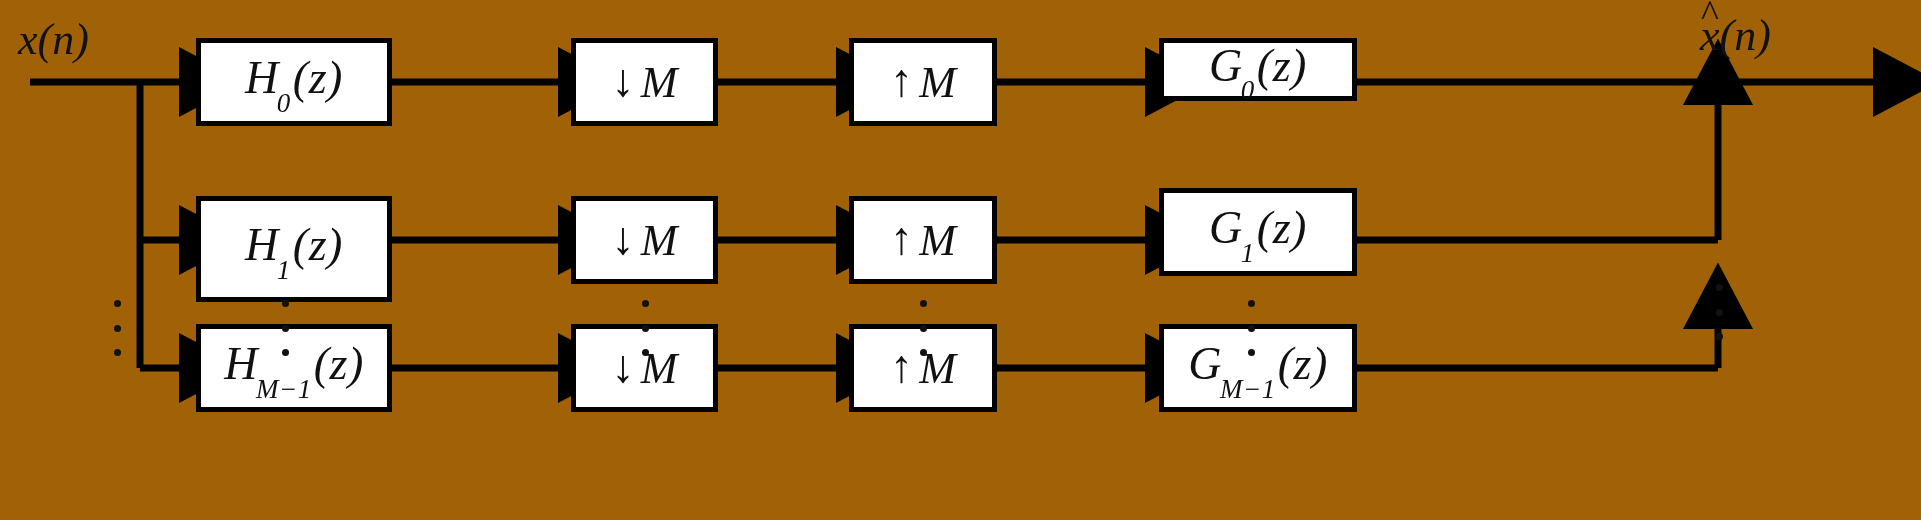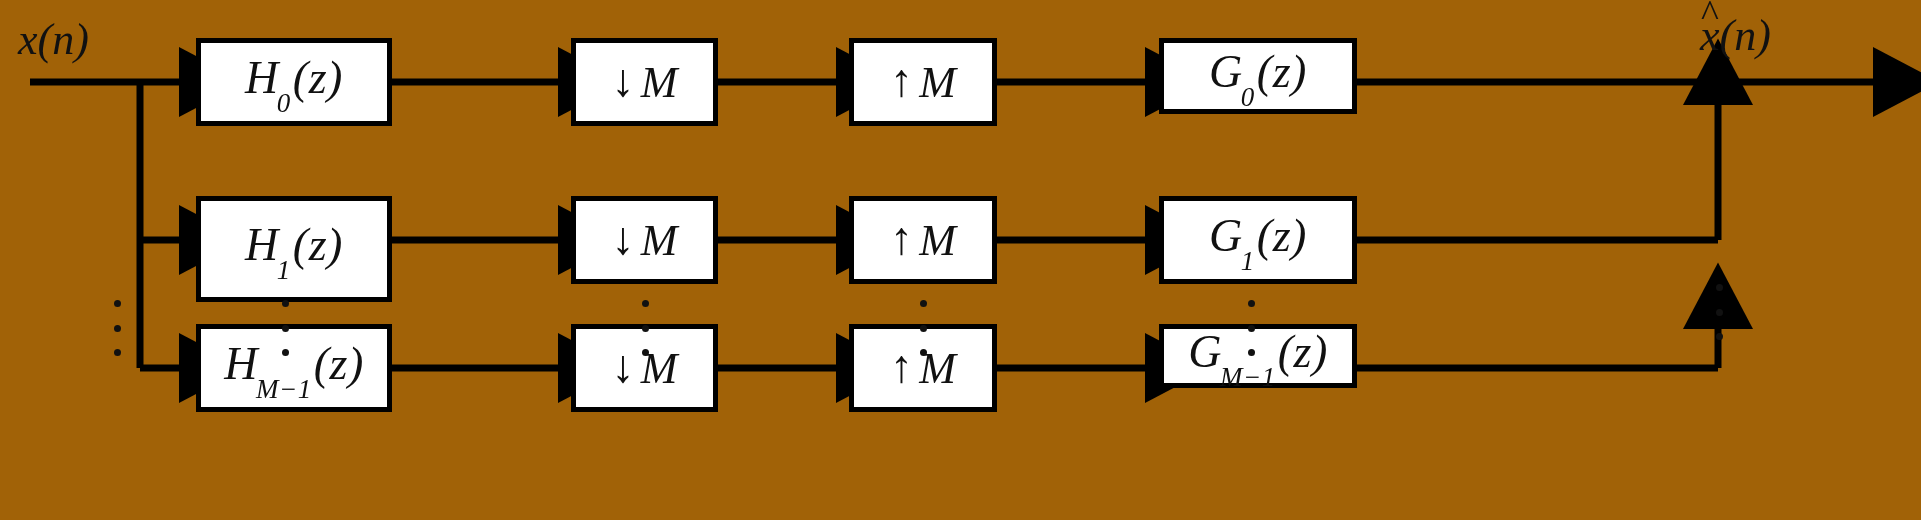--- a/index.html
+++ b/index.html
@@ -164,53 +164,53 @@
   </div>
 
   <div class="block rate" style="left:571px; top:38px; width:147px; height:88px;">
     <span class="blk-label"><span class="arrowglyph">↓</span><span>M</span></span>
   </div>
 
   <div class="block rate" style="left:849px; top:38px; width:148px; height:88px;">
     <span class="blk-label"><span class="arrowglyph">↑</span><span>M</span></span>
   </div>
 
-  <div class="block" style="left:1159px; top:38px; width:198px; height:76px;">
+  <div class="block" style="left:1159px; top:38px; width:198px; height:63px;">
     <span class="blk-label"><span>G</span><span class="sub">0</span><span class="paren">(z)</span></span>
   </div>
 
   <div class="block" style="left:196px; top:196px; width:196px; height:106px;">
     <span class="blk-label"><span>H</span><span class="sub">1</span><span class="paren">(z)</span></span>
   </div>
 
   <div class="block rate" style="left:571px; top:196px; width:147px; height:88px;">
     <span class="blk-label"><span class="arrowglyph">↓</span><span>M</span></span>
   </div>
 
   <div class="block rate" style="left:849px; top:196px; width:148px; height:88px;">
     <span class="blk-label"><span class="arrowglyph">↑</span><span>M</span></span>
   </div>
 
-  <div class="block" style="left:1159px; top:196px; width:198px; height:88px;">
+  <div class="block" style="left:1159px; top:188px; width:198px; height:88px;">
     <span class="blk-label"><span>G</span><span class="sub">1</span><span class="paren">(z)</span></span>
   </div>
 
   <div class="block" style="left:196px; top:324px; width:196px; height:88px;justify-content:center;">
     <span class="blk-label"><span>H</span><span class="sub">M−1</span><span class="paren">(z)</span></span>
   </div>
 
   <div class="block rate" style="left:571px; top:324px; width:147px; height:88px;">
     <span class="blk-label"><span class="arrowglyph">↓</span><span>M</span></span>
   </div>
 
   <div class="block rate" style="left:849px; top:324px; width:148px; height:88px;">
     <span class="blk-label"><span class="arrowglyph">↑</span><span>M</span></span>
   </div>
 
-  <div class="block" style="left:1159px; top:324px; width:198px; height:64px;">
+  <div class="block" style="left:1159px; top:324px; width:198px; height:88px;">
     <span class="blk-label"><span>G</span><span class="sub">M−1</span><span class="paren">(z)</span></span>
   </div>
 
   <div class="vdots" style="left:112px; top:300px; width:10px; height:56px;">
     <i></i>
       <i></i>
       <i></i>
   </div>
   <div class="vdots" style="left:280px; top:300px; width:10px; height:56px;">
     <i></i>

